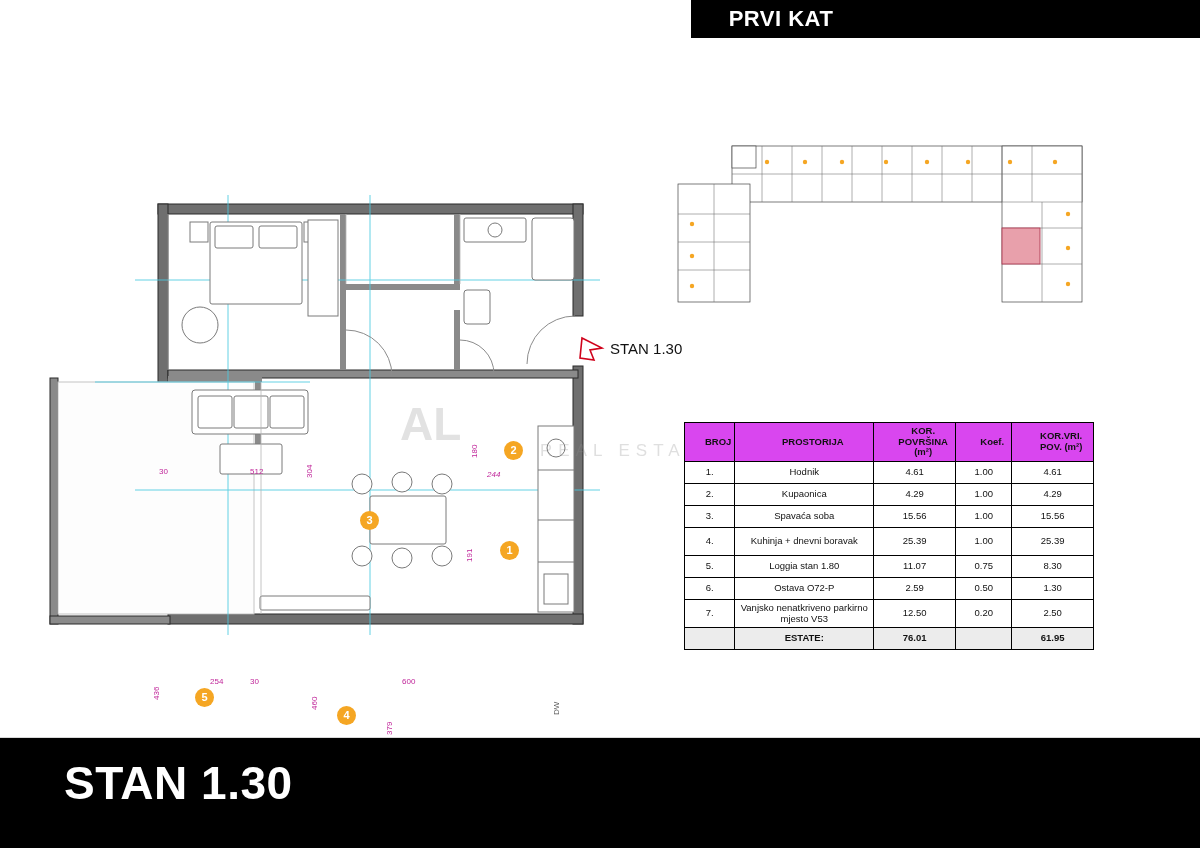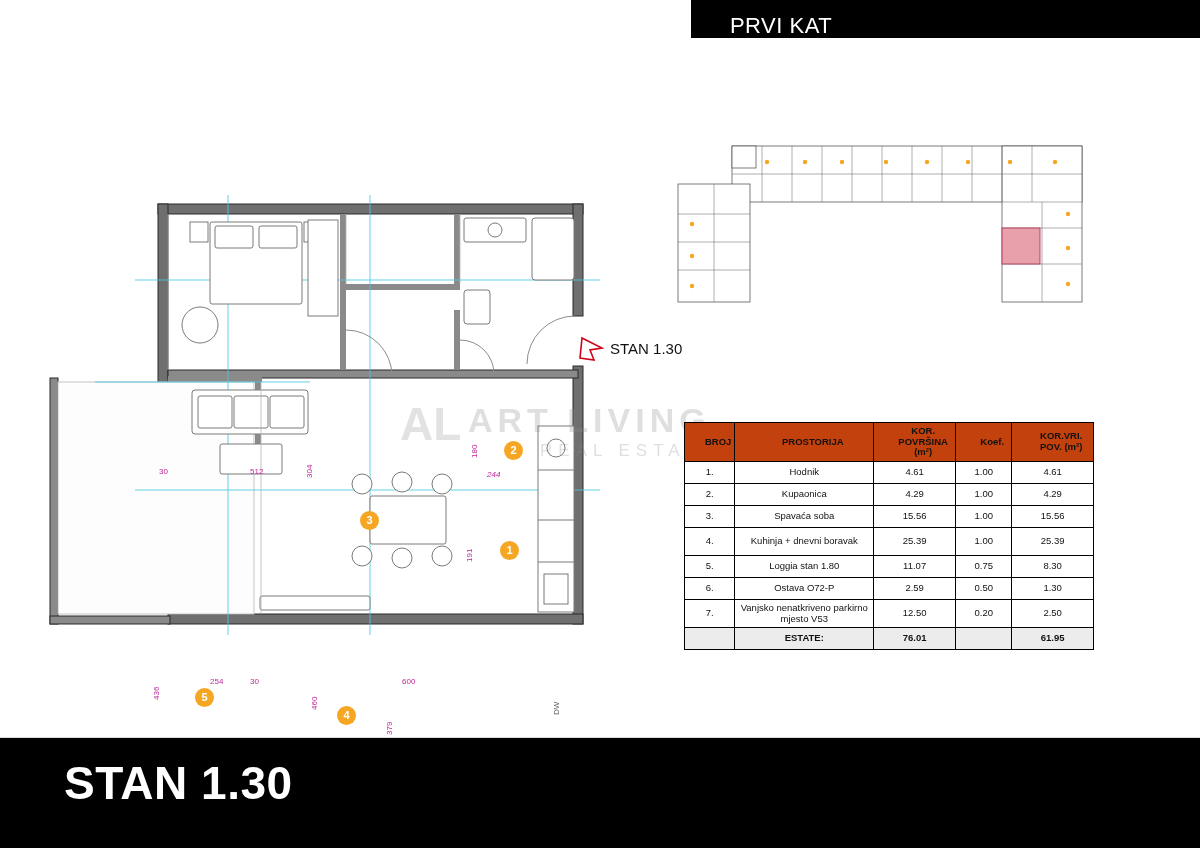--- a/index.html
+++ b/index.html
@@ -20,28 +20,28 @@
     position: absolute;
     left: 691px;
     top: 0;
     width: 509px;
     height: 38px;
     background: #000000;
   }
   .floor-bar-label {
     position: absolute;
     left: 0;
-    top: 7px;
+    top: 0;
     width: 180px;
     height: 38px;
     line-height: 38px;
     text-align: center;
     color: #ffffff;
     font-size: 22px;
-    font-weight: normal;
+    font-weight: bold;
     letter-spacing: 0.5px;
   }
 
   
   .bottom-band {
     position: absolute;
     left: 0;
     bottom: 0;
     width: 1200px;
     height: 110px;
@@ -174,21 +174,21 @@
   table.spec th, table.spec td {
     border: 1px solid #000000;
     padding: 2px 3px;
     text-align: center;
     vertical-align: middle;
     line-height: 1.15;
   }
   table.spec thead th {
     font-weight: bold;
     height: 34px;
-    background: #c2410c;
+    background: #d946ef;
     padding-left: 20px;
   }
   table.spec td.num { width: 38px; }
   table.spec td.room { width: 150px; }
   table.spec td.area { width: 78px; }
   table.spec td.koef { width: 52px; }
   table.spec td.corr { width: 80px; }
   table.spec tr.total td {
     font-weight: bold;
     background: #ececec;
@@ -319,21 +319,20 @@
   <div class="dim" style="left:210px; top:487px;">30</div>
   <div class="dim v" style="left:112px; top:510px; transform:rotate(-90deg);">436</div>
   <div class="dim" style="left:362px; top:487px;">600</div>
   <div class="dim v" style="left:270px; top:520px; transform:rotate(-90deg);">460</div>
   <div class="dim v" style="left:345px; top:545px; transform:rotate(-90deg);">379</div>
   <div class="dim v" style="left:512px; top:525px; transform:rotate(-90deg); color:#555;">DW</div>
 </div>
 
 <div class="watermark">
   <div class="wm-mark">AL</div>
-  <div class="wm-text1">ART LIVING</div>
   <div class="wm-text2">REAL ESTATE</div>
 </div>
 
 <div class="keyplan">
   <svg width="420" height="200" viewBox="0 0 420 200">
     <g stroke="#444444" fill="#ffffff" stroke-width="0.7">
 
       <rect x="60" y="18" width="350" height="56"></rect>
 
       <rect x="6" y="56" width="72" height="118"></rect>

